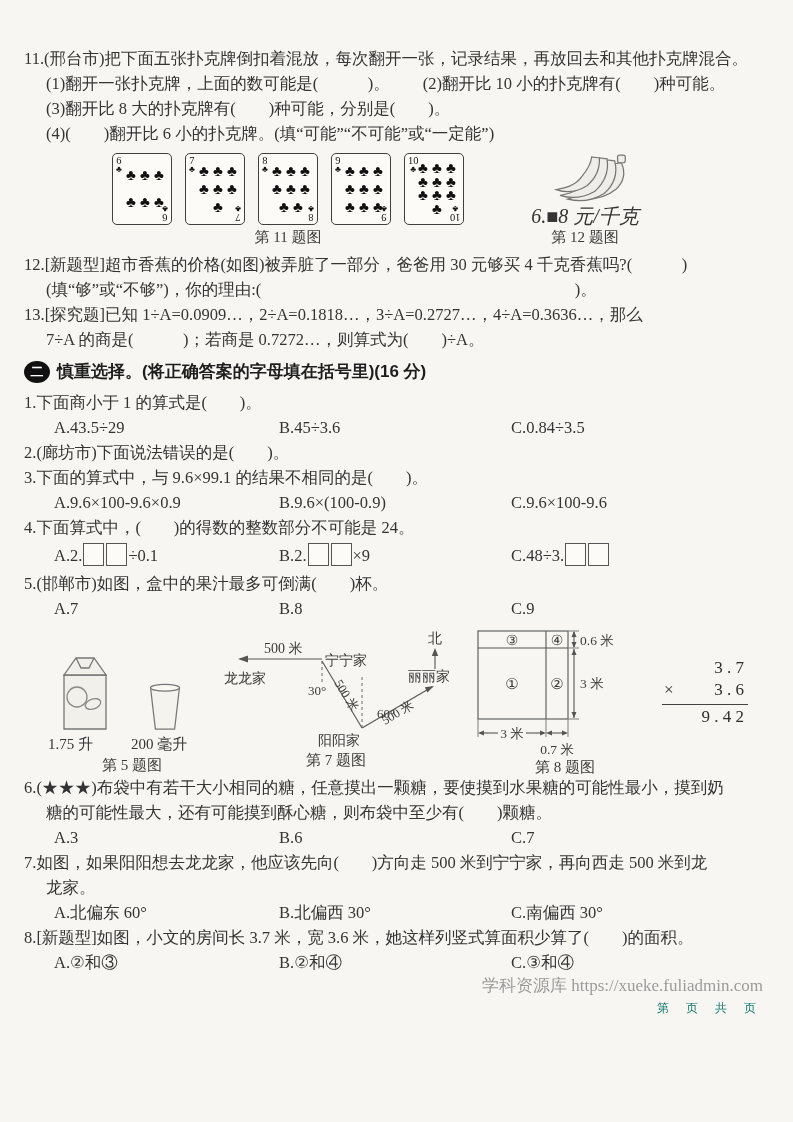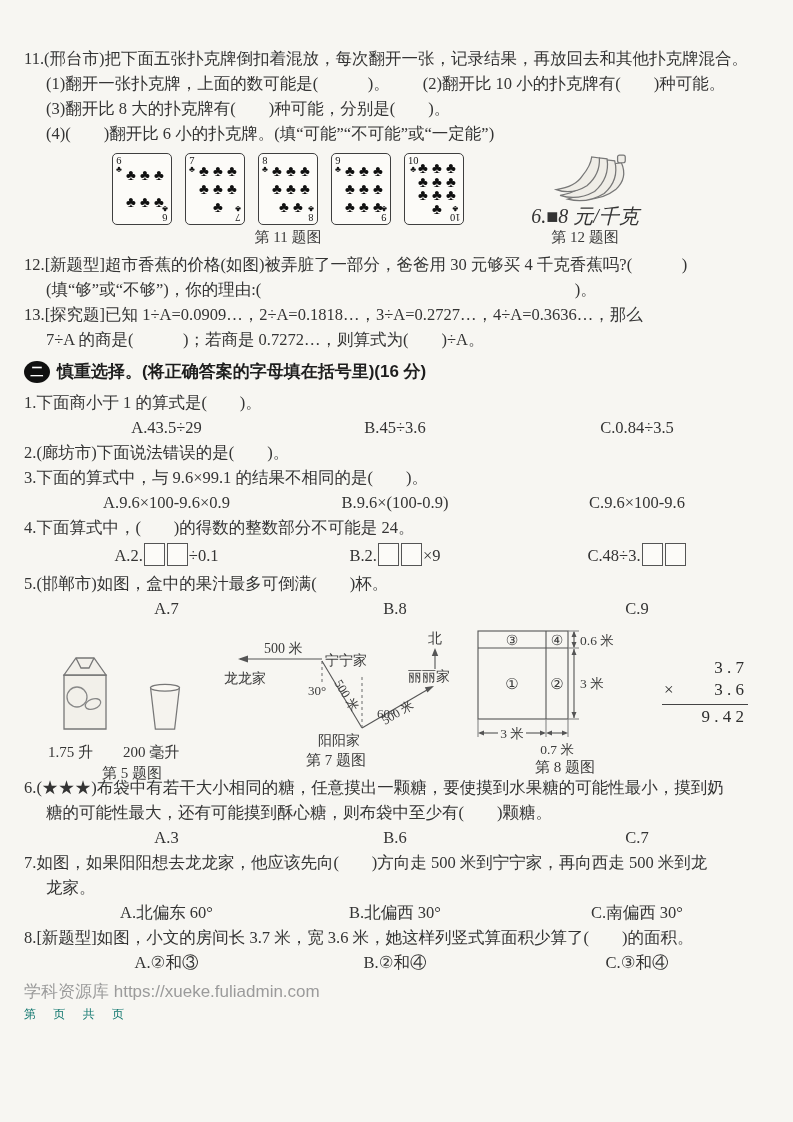--- a/index.html
+++ b/index.html
@@ -9,21 +9,21 @@
     font-family:"Liberation Serif","DejaVu Serif",serif;
     font-size:16.5px;
   }
   .content{padding:46px 30px 0 24px;}
   .l{margin:0;line-height:25px;white-space:nowrap;}
   .ind{padding-left:22px;}
   .sec-head{display:flex;align-items:center;gap:7px;margin:6px 0 4px 0;
     font-family:"Liberation Sans","DejaVu Sans",sans-serif;font-weight:700;font-size:17px;color:#1d1d1d;line-height:28px;}
   .sec-icon{width:26px;height:22px;border-radius:50%;background:#101010;color:#fff;
     display:inline-flex;align-items:center;justify-content:center;font-size:13px;font-weight:700;flex:none;}
-  .optrow{display:grid;grid-template-columns:225px 232px auto;padding-left:30px;line-height:25px;text-align:center;}
+  .optrow{display:grid;grid-template-columns:225px 232px auto;padding-left:30px;line-height:25px;}
   .optcol{white-space:nowrap;}
   .optstack{padding-left:30px;}
   .bbox{display:inline-block;width:19px;height:21px;border:1.2px solid #555;margin:0 1px;
     vertical-align:-5px;background:#fcfbf8;}
   .boxes{line-height:31px;}
   
   .cardrow{display:flex;align-items:flex-start;margin:7px 0 3px 88px;}
   .cards-group{display:flex;flex-direction:column;align-items:center;}
   .cards{display:flex;gap:13px;}
   .card{position:relative;width:58px;height:70px;border:1.5px solid #3f3f3f;border-radius:5px;background:#fcfbf8;flex:none;}
@@ -34,33 +34,33 @@
   .pips{position:absolute;top:8px;bottom:8px;left:11px;right:5px;display:flex;flex-wrap:wrap;
     align-content:space-around;justify-content:center;}
   .pip{width:33.3%;text-align:center;font-size:15px;line-height:13px;color:#101010;}
   .caption{font-size:15px;margin-top:3px;text-align:center;color:#3a3a3a;}
   .banana-group{display:flex;flex-direction:column;align-items:center;margin-left:56px;width:130px;}
   .price{font-style:italic;font-size:20px;line-height:18px;}
   
   .figrow{display:flex;align-items:flex-start;height:150px;margin:2px 0 2px 0;}
   .fig5{margin-left:18px;width:180px;display:flex;flex-direction:column;}
   .jars{display:flex;align-items:flex-end;height:110px;padding-left:14px;gap:30px;}
-  .jarlabels{display:flex;font-size:15px;line-height:18px;margin-top:10px;}
+  .jarlabels{display:flex;font-size:15px;line-height:18px;margin-top:2px;gap:8px;}
   .jarlabels span:first-child{margin-left:6px;}
   .jarlabels span:last-child{margin-left:30px;}
   .fig7{width:242px;flex:none;}
   .fig8{width:178px;flex:none;margin-left:4px;}
   .mult{width:86px;margin-left:16px;margin-top:34px;font-size:17px;color:#2e2e2e;}
   .mult .r1{text-align:right;padding-right:4px;line-height:22px;}
   .mult .r2{display:flex;justify-content:space-between;border-bottom:1.6px solid #444;
     padding:0 4px 3px 2px;line-height:22px;}
   .mult .r3{text-align:right;padding-right:4px;line-height:24px;}
   svg text{font-family:"Liberation Serif","DejaVu Serif",serif;fill:#3a3a3a;}
-  .footer{margin-top:6px;text-align:left;color:#9b9b9b;
-    font-family:Liberation Sans, sans-serif;}
+  .footer{margin-top:0;text-align:right;color:#9b9b9b;
+    font-family:Liberation Serif, serif;}
   .footer .site{font-size:17px;line-height:22px;}
   .footer .pg{font-size:12px;letter-spacing:7px;line-height:22px;color:#0f766e;}
 </style>
 </head>
 <body>
 
 <div class="content">
 
   <div>
     <p class="l">11.(邢台市)把下面五张扑克牌倒扣着混放，每次翻开一张，记录结果，再放回去和其他扑克牌混合。</p>

